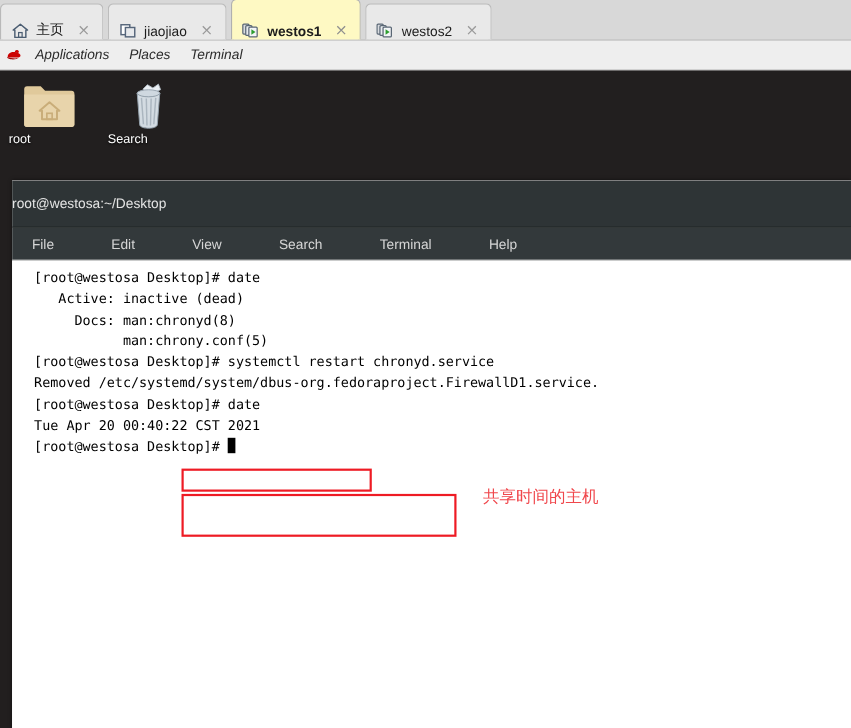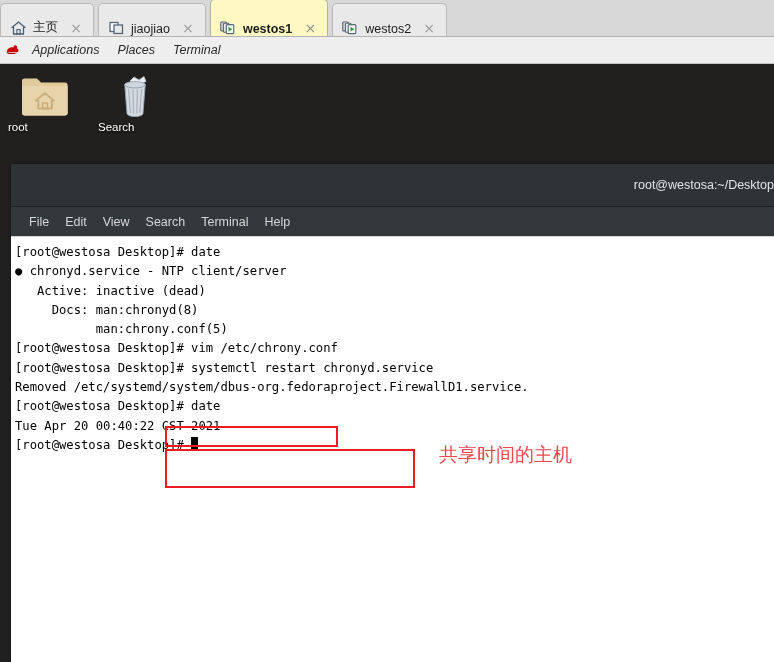--- a/index.html
+++ b/index.html
@@ -119,31 +119,32 @@
     box-sizing: border-box;
     box-shadow: 0 0 3px rgba(0,0,0,.55);
     overflow: hidden;
   }
   #term-titlebar {
     height: 42px;
     background: #2e3436;
     color: #e4e4e4;
     display: flex;
     align-items: center;
-    justify-content: flex-end;
+    justify-content: flex-start;
     font-size: 12.5px;
     border-bottom: 1px solid #1d2122;
   }
   #term-menubar {
     height: 29px;
     background: #33393b;
     display: flex;
     align-items: center;
     padding-left: 10px;
     border-bottom: 1px solid #d3d3d3;
+    gap: 36px;
   }
   #term-menubar .mitem {
     color: #d6d6d6;
     font-size: 12.5px;
     padding: 0 8px;
     white-space: nowrap;
   }
   #term-body {
     position: relative;
     background: #ffffff;
@@ -152,20 +153,21 @@
     box-sizing: border-box;
     overflow: hidden;
   }
   .tline {
     font-family: "DejaVu Sans Mono", monospace;
     font-size: 12.2px;
     line-height: 19.3px;
     color: #000000;
     white-space: pre;
     height: 19.3px;
+    margin-left: 16px;
   }
   .cursorblk {
     display: inline-block;
     width: 7px;
     height: 14px;
     background: #000000;
     vertical-align: -2px;
   }
 
   
@@ -175,21 +177,21 @@
     box-sizing: border-box;
     pointer-events: none;
   }
   #box-vim    { left: 165px; top: 426px; width: 173px; height: 21px; }
   #box-cmds   { left: 165px; top: 449px; width: 250px; height: 39px; }
   #note-cn {
     position: absolute;
     left: 439px; top: 442px;
     color: #f0474c;
     font-family: "DejaVu Sans", "Liberation Sans", sans-serif;
-    font-size: 19px;
+    font-size: 15px;
     white-space: nowrap;
   }
 </style>
 </head>
 <body>
 
 <div id="tabstrip">
 
   <div class="tab">
     <svg class="tabicon" viewBox="0 0 16 16">
@@ -288,25 +290,23 @@
     <span class="mitem">File</span>
     <span class="mitem">Edit</span>
     <span class="mitem">View</span>
     <span class="mitem">Search</span>
     <span class="mitem">Terminal</span>
     <span class="mitem">Help</span>
   </div>
 
   <div id="term-body">
     <div class="tline">[root@westosa Desktop]# date</div>
-    <div class="tline">● chronyd.service - NTP client/server</div>
     <div class="tline">   Active: inactive (dead)</div>
     <div class="tline">     Docs: man:chronyd(8)</div>
     <div class="tline">           man:chrony.conf(5)</div>
-    <div class="tline">[root@westosa Desktop]# vim /etc/chrony.conf</div>
     <div class="tline">[root@westosa Desktop]# systemctl restart chronyd.service</div>
     <div class="tline">Removed /etc/systemd/system/dbus-org.fedoraproject.FirewallD1.service.</div>
     <div class="tline">[root@westosa Desktop]# date</div>
     <div class="tline">Tue Apr 20 00:40:22 CST 2021</div>
     <div class="tline"><span>[root@westosa Desktop]# </span><span class="cursorblk"></span></div>
   </div>
 
 </div>
 
 <div class="redbox" id="box-vim"></div>

